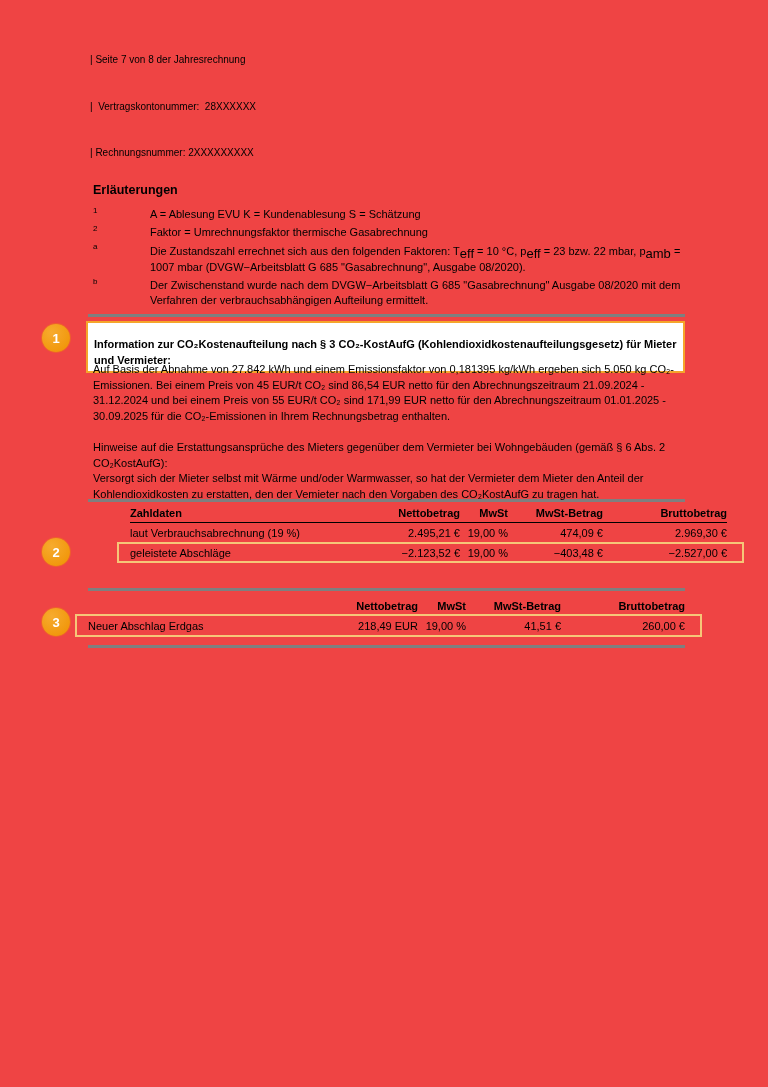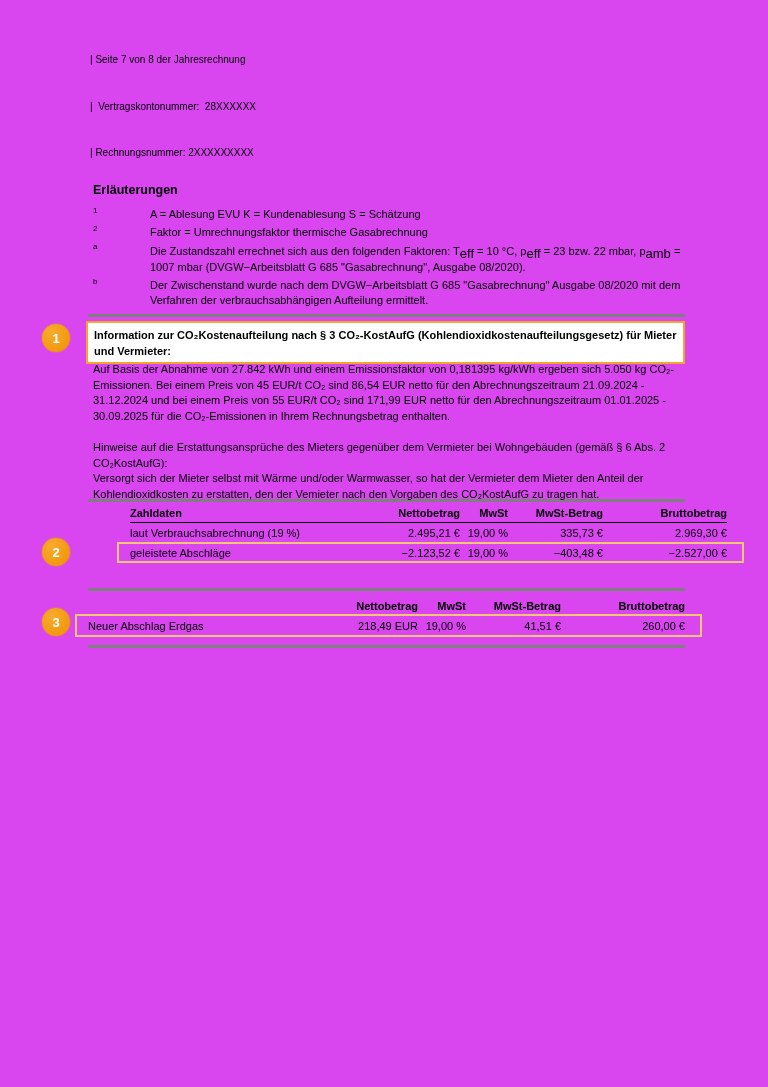--- a/index.html
+++ b/index.html
@@ -4,21 +4,21 @@
 <style>
   * { margin:0; padding:0; box-sizing:border-box; }
   html,body { background:#ffffff; }
   body {
     width:768px; height:1087px;
     font-family:"Liberation Sans", sans-serif;
     color:#000;
     position:relative;
     overflow:hidden;
   }
-  .page { position:absolute; inset:0; background:#d946ef; }
+  .page { position:absolute; inset:0; background:#ef4444; }
 
   
   .doc-header {
     position:absolute; left:90px; top:21px;
     font-size:10px; line-height:15.5px; white-space:pre;
   }
 
   
   .expl-title {
     position:absolute; left:93px; top:183px;
@@ -35,21 +35,21 @@
   .fn-text { flex:1; line-height:15.5px; max-width:535px; }
   .subscript { font-size:13px; position:relative; top:2.5px; }
 
   
   .divider { position:absolute; left:88px; width:597px; height:3px; background:#7f7f7f; }
 
   
   .co2-box {
     position:absolute; left:86px; top:321px; width:599px;
     border:2px solid #f5a52b; background:#fff;
-    padding:5px 6px 3px 6px;
+    padding:14px 6px 3px 6px;
     font-size:11px; font-weight:bold; line-height:15.5px;
   }
   .co2-paragraphs {
     position:absolute; left:93px; top:362px; width:594px;
     font-size:11px; line-height:15.7px;
   }
   .co2-paragraphs .para-gap { height:15px; }
 
   
   .callout {
@@ -145,21 +145,21 @@
       <div class="c lbl">Zahldaten</div>
       <div class="c num">Nettobetrag</div>
       <div class="c num">MwSt</div>
       <div class="c num">MwSt-Betrag</div>
       <div class="c num">Bruttobetrag</div>
     </div>
     <div class="trow r">
       <div class="c lbl">laut Verbrauchsabrechnung (19 %)</div>
       <div class="c num">2.495,21 €</div>
       <div class="c num">19,00 %</div>
-      <div class="c num">335,73 €</div>
+      <div class="c num">474,09 €</div>
       <div class="c num">2.969,30 €</div>
     </div>
     <div class="trow r-hi">
       <div class="hi-box"></div>
       <div class="c lbl">geleistete Abschläge</div>
       <div class="c num">−2.123,52 €</div>
       <div class="c num">19,00 %</div>
       <div class="c num">−403,48 €</div>
       <div class="c num">−2.527,00 €</div>
     </div>

